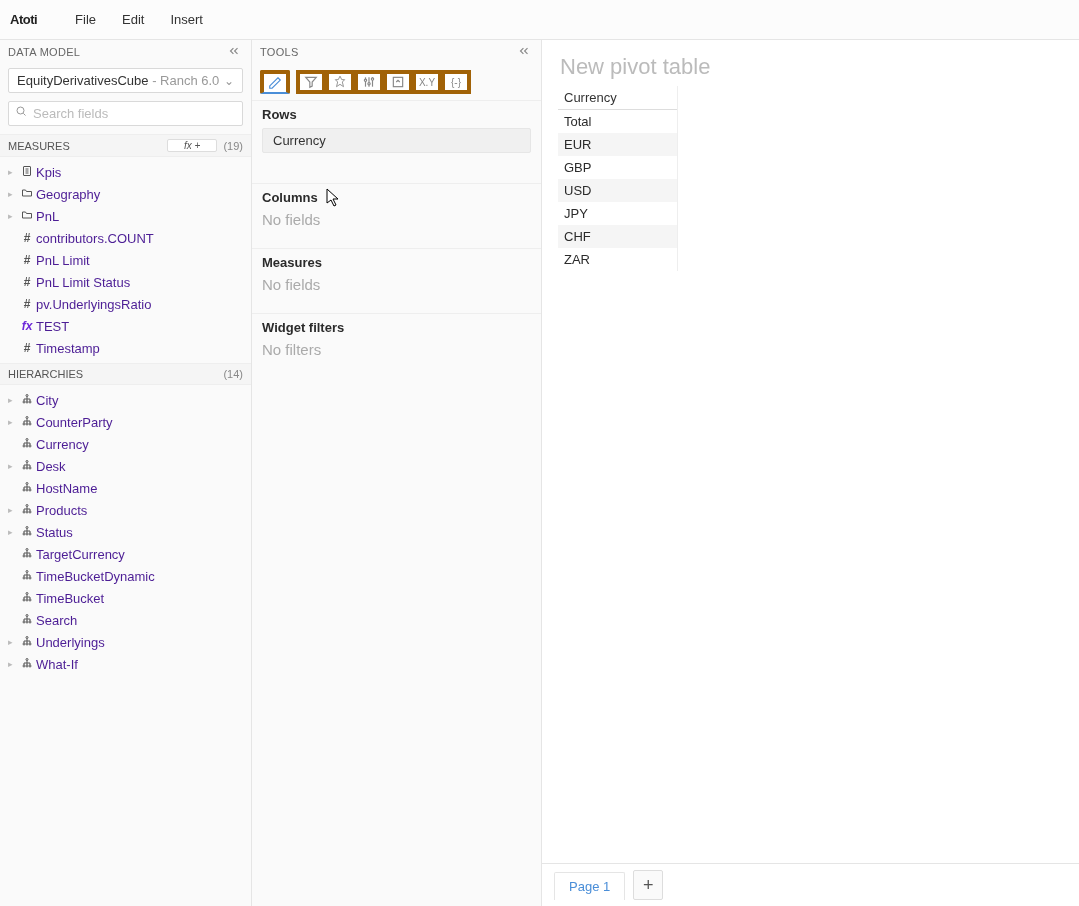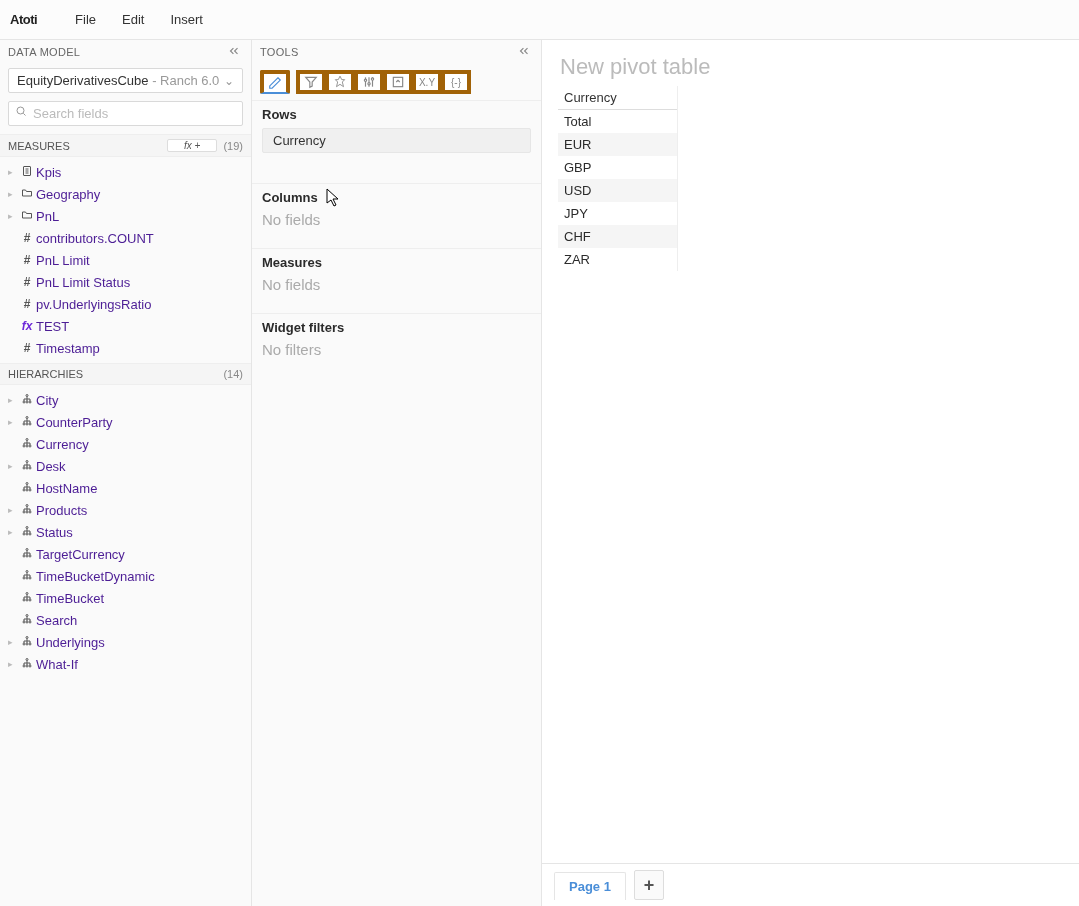--- a/index.html
+++ b/index.html
@@ -225,21 +225,20 @@
     padding: 4px 6px;
   }
   .pivot-cell.alt { background: #f5f5f5; }
   .tabs-footer {
     margin-top: auto;
     border-top: 1px solid #e5e5e5;
     padding: 6px 12px;
     display: flex;
     gap: 8px;
     align-items: center;
-    font-weight: bold;
   }
   .page-tab {
     border: 1px solid #e5e5e5;
     border-bottom: none;
     padding: 6px 14px;
     color: #4a8ed8;
     background: #fff;
     cursor: pointer;
     position: relative;
     top: 1px;

